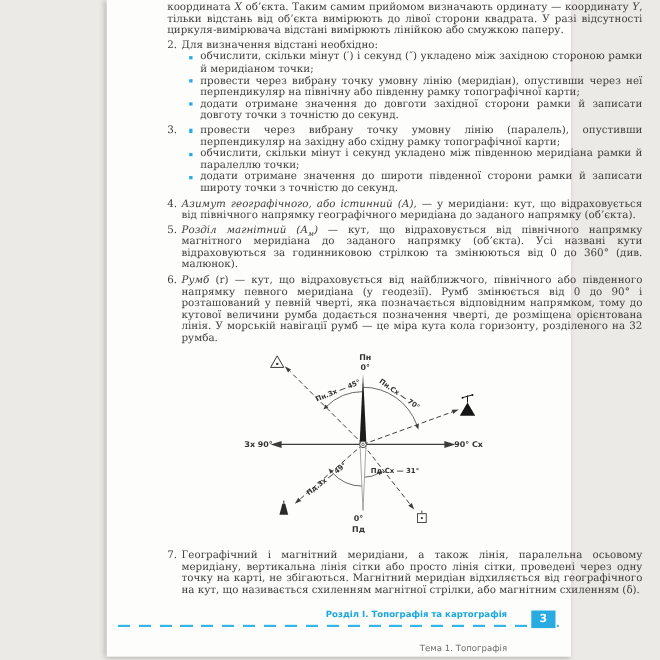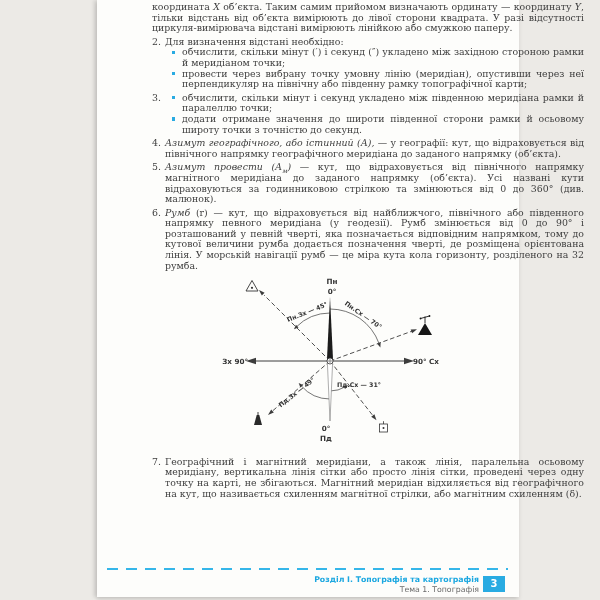--- a/index.html
+++ b/index.html
@@ -29,63 +29,65 @@
   .diagram-wrap{margin:2px 0 0 22px;font-weight:bold;}
   svg text{font-family:"DejaVu Sans", sans-serif;fill:#333;}
   .dir-label{font-size:7.2px;}
   .rumb-label{font-size:6.3px;}
   .separator{
     position:absolute;left:10px;right:11px;bottom:27px;height:2px;
     background:repeating-linear-gradient(90deg,#35b6e9 0 11px,transparent 11px 19px);
   }
   .footer{
     position:absolute;right:14px;bottom:3px;
-    display:flex;align-items:flex-start;gap:4px;
+    display:flex;align-items:flex-start;gap:22px;
     font-family:"DejaVu Sans", sans-serif;font-size:7.8px;line-height:9.5px;
   }
   .footer-text{text-align:right;}
   .footer-chapter{color:#1ba7e0;font-weight:bold;}
-  .footer-topic{color:#6a6a6a;}
+  .footer-topic{color:#6a6a6a;margin-top:21px;}
   .pagebox{
     width:22px;height:16px;background:#29abe2;color:#fff;
     display:flex;align-items:center;justify-content:center;
     font-size:10px;font-weight:bold;margin-top:1px;
   }
 </style>
 </head>
 <body>
 
 <div class="page">
   <div class="content">
 
     <p class="para"><span>координата </span><span class="var">X</span><span> об’єкта. Таким самим прийомом визначають ординату — координату </span><span class="var">Y</span><span>, тільки відстань від об’єкта вимірюють до лівої сторони квадрата. У разі відсутності циркуля-вимірювача відстані вимірюють лінійкою або смужкою паперу.</span></p>
 
     <div class="item">
       <span class="num">2.</span>
       <span>Для визначення відстані необхідно:</span>
       <div class="bullets">
         <div class="bullet"><span class="bmark"></span><span>обчислити, скільки мінут (′) і секунд (″) укладено між західною стороною рамки й меридіаном точки;</span></div>
         <div class="bullet"><span class="bmark"></span><span>провести через вибрану точку умовну лінію (меридіан), опустивши через неї перпендикуляр на північну або південну рамку топографічної карти;</span></div>
+        <div class="bullet"><span class="bmark"></span><span>додати отримане значення до довготи західної сторони рамки й записати довготу точки з точністю до секунд.</span></div>
       </div>
     </div>
 
     <div class="item">
       <span class="num">3.</span>
       <div class="bullets">
+        <div class="bullet"><span class="bmark"></span><span>провести через вибрану точку умовну лінію (паралель), опустивши перпендикуляр на західну або східну рамку топографічної карти;</span></div>
         <div class="bullet"><span class="bmark"></span><span>обчислити, скільки мінут і секунд укладено між південною меридіана рамки й паралеллю точки;</span></div>
-        <div class="bullet"><span class="bmark"></span><span>додати отримане значення до широти південної сторони рамки й осьовому широту точки з точністю до секунд.</span></div>
+        <div class="bullet"><span class="bmark"></span><span>додати отримане значення до широти південної сторони рамки й записати широту точки з точністю до секунд.</span></div>
       </div>
     </div>
 
     <div class="item">
-      <span class="num">4.</span><span class="lead">Азимут географічного, або істинний (А),</span><span> — у географії: кут, що відраховується від північного напрямку географічного меридіана до заданого напрямку (об’єкта).</span>
+      <span class="num">4.</span><span class="lead">Азимут географічного, або істинний (А),</span><span> — у меридіани: кут, що відраховується від північного напрямку географічного меридіана до заданого напрямку (об’єкта).</span>
     </div>
 
     <div class="item">
-      <span class="num">5.</span><span class="lead">Азимут провести (А</span><sub class="lead">м</sub><span class="lead">)</span><span> — кут, що відраховується від північного напрямку магнітного меридіана до заданого напрямку (об’єкта). Усі названі кути відраховуються за годинниковою стрілкою та змінюються від 0 до 360° (див. малюнок).</span>
+      <span class="num">5.</span><span class="lead">Розділ магнітний (А</span><sub class="lead">м</sub><span class="lead">)</span><span> — кут, що відраховується від північного напрямку магнітного меридіана до заданого напрямку (об’єкта). Усі названі кути відраховуються за годинниковою стрілкою та змінюються від 0 до 360° (див. малюнок).</span>
     </div>
 
     <div class="item">
       <span class="num">6.</span><span class="lead">Румб</span><span> (r) — кут, що відраховується від найближчого, північного або південного напрямку певного меридіана (у геодезії). Румб змінюється від 0 до 90° і розташований у певній чверті, яка позначається відповідним напрямком, тому до кутової величини румба додається позначення чверті, де розміщена орієнтована лінія. У морській навігації румб — це міра кута кола горизонту, розділеного на 32 румба.</span>
     </div>
 
     <div class="diagram-wrap">
       <svg width="320" height="176" viewBox="0 0 320 176">
 
         <g>

